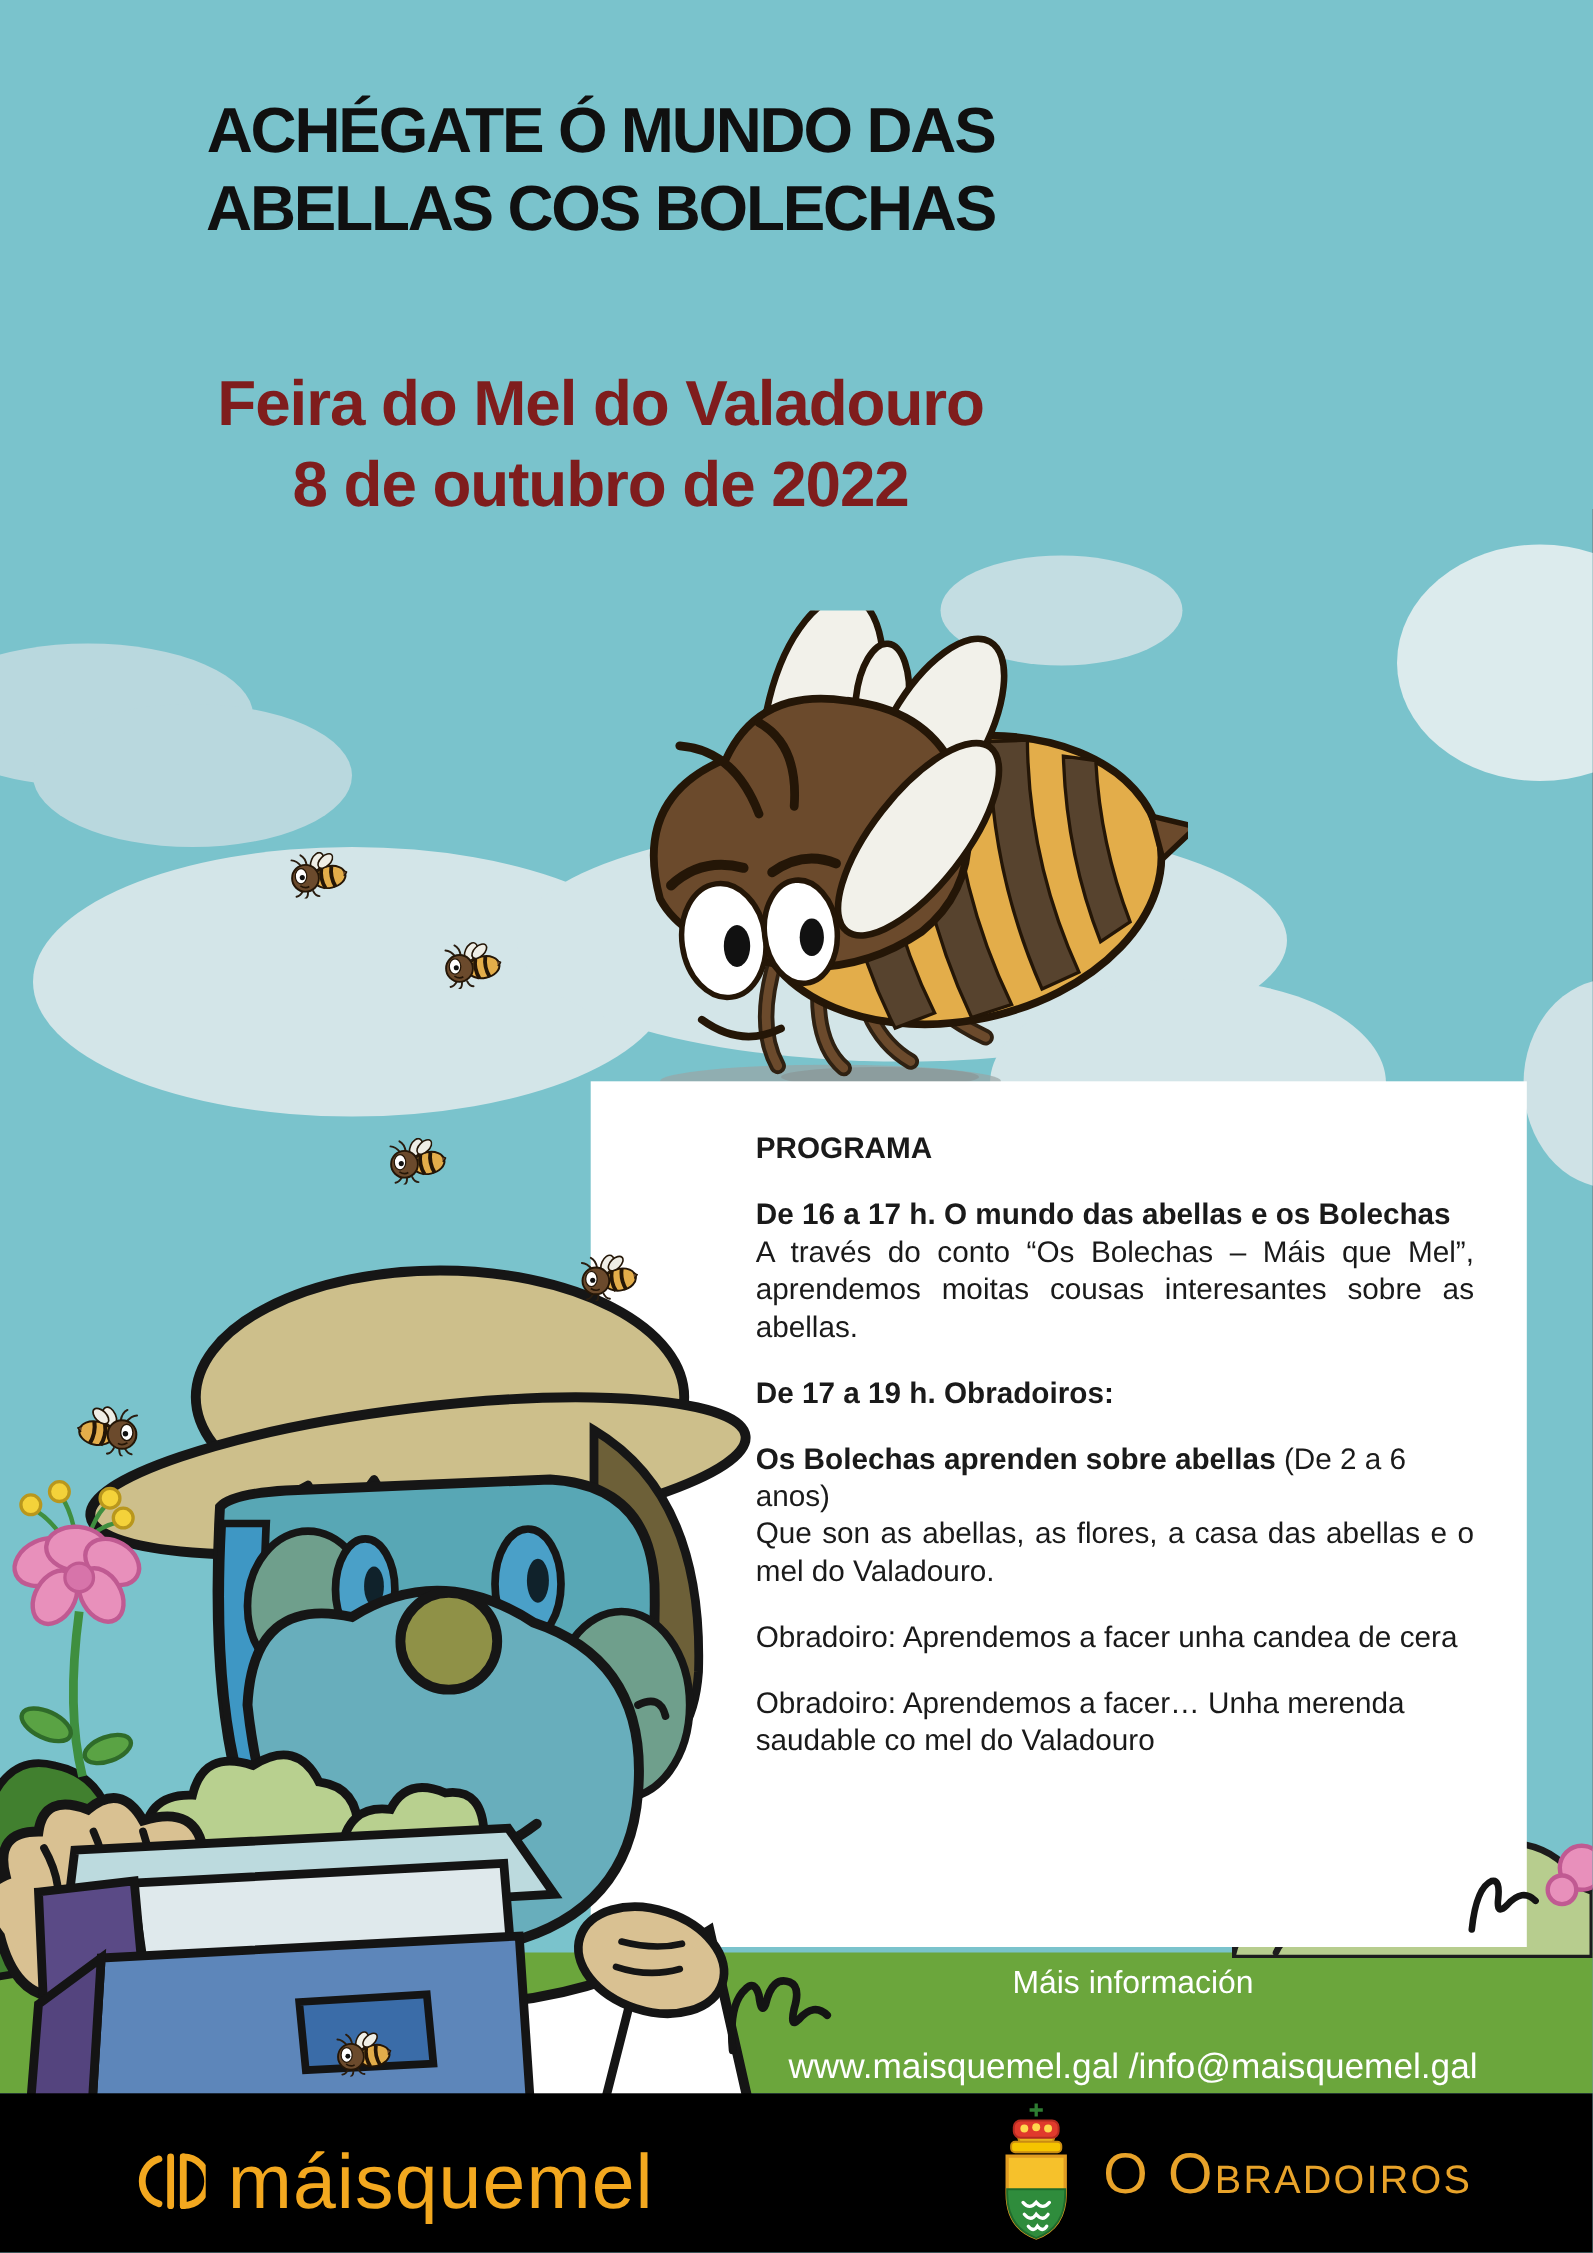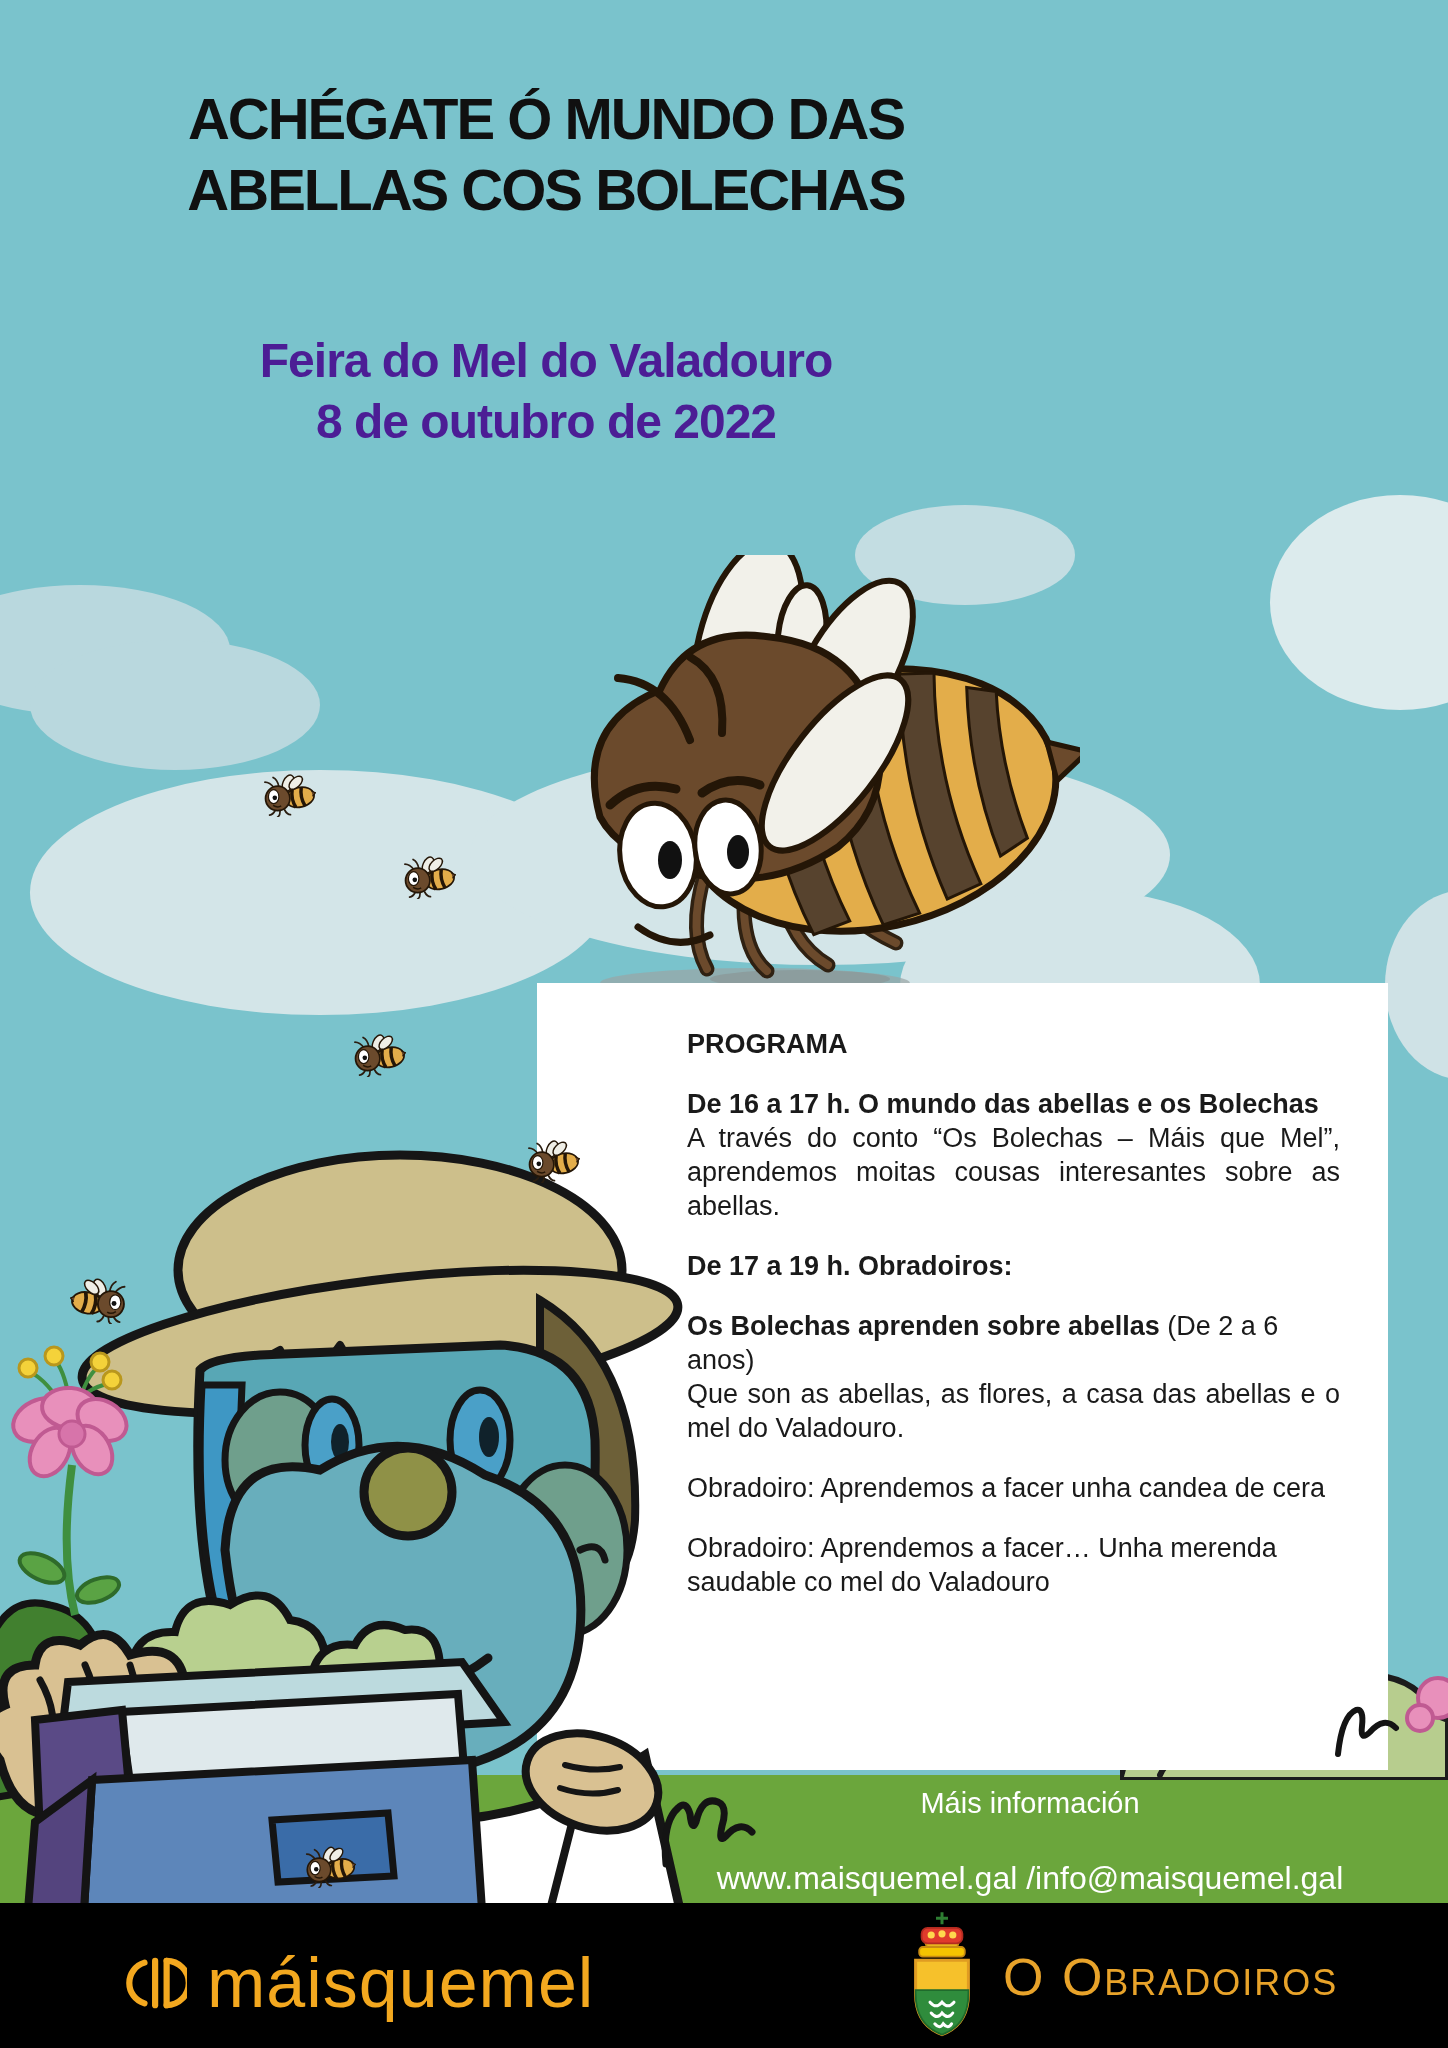--- a/index.html
+++ b/index.html
@@ -12,21 +12,21 @@
   
   .cloud{position:absolute;border-radius:50%;}
   
   .title{
     position:absolute;left:0;top:84px;width:1092px;text-align:center;
     font-weight:bold;font-size:58px;line-height:1.22;color:#101010;
     letter-spacing:-2px;z-index:4;
   }
   .subtitle{
     position:absolute;left:0;top:330px;width:1092px;text-align:center;
-    font-weight:bold;font-size:48px;line-height:1.28;color:#4c1d95;
+    font-weight:bold;font-size:58px;line-height:1.28;color:#7f1d1d;
     letter-spacing:-1px;z-index:4;
   }
   
   .program-box{
     position:absolute;left:537px;top:983px;width:851px;height:787px;
     background:#ffffff;z-index:5;box-sizing:border-box;
     padding:44px 48px 0 150px;color:#1a1a1a;
   }
   .program-box h3{margin:0 0 26px 0;font-size:27px;line-height:34px;font-weight:bold;}
   .pb-block{margin:0 0 26px 0;}

